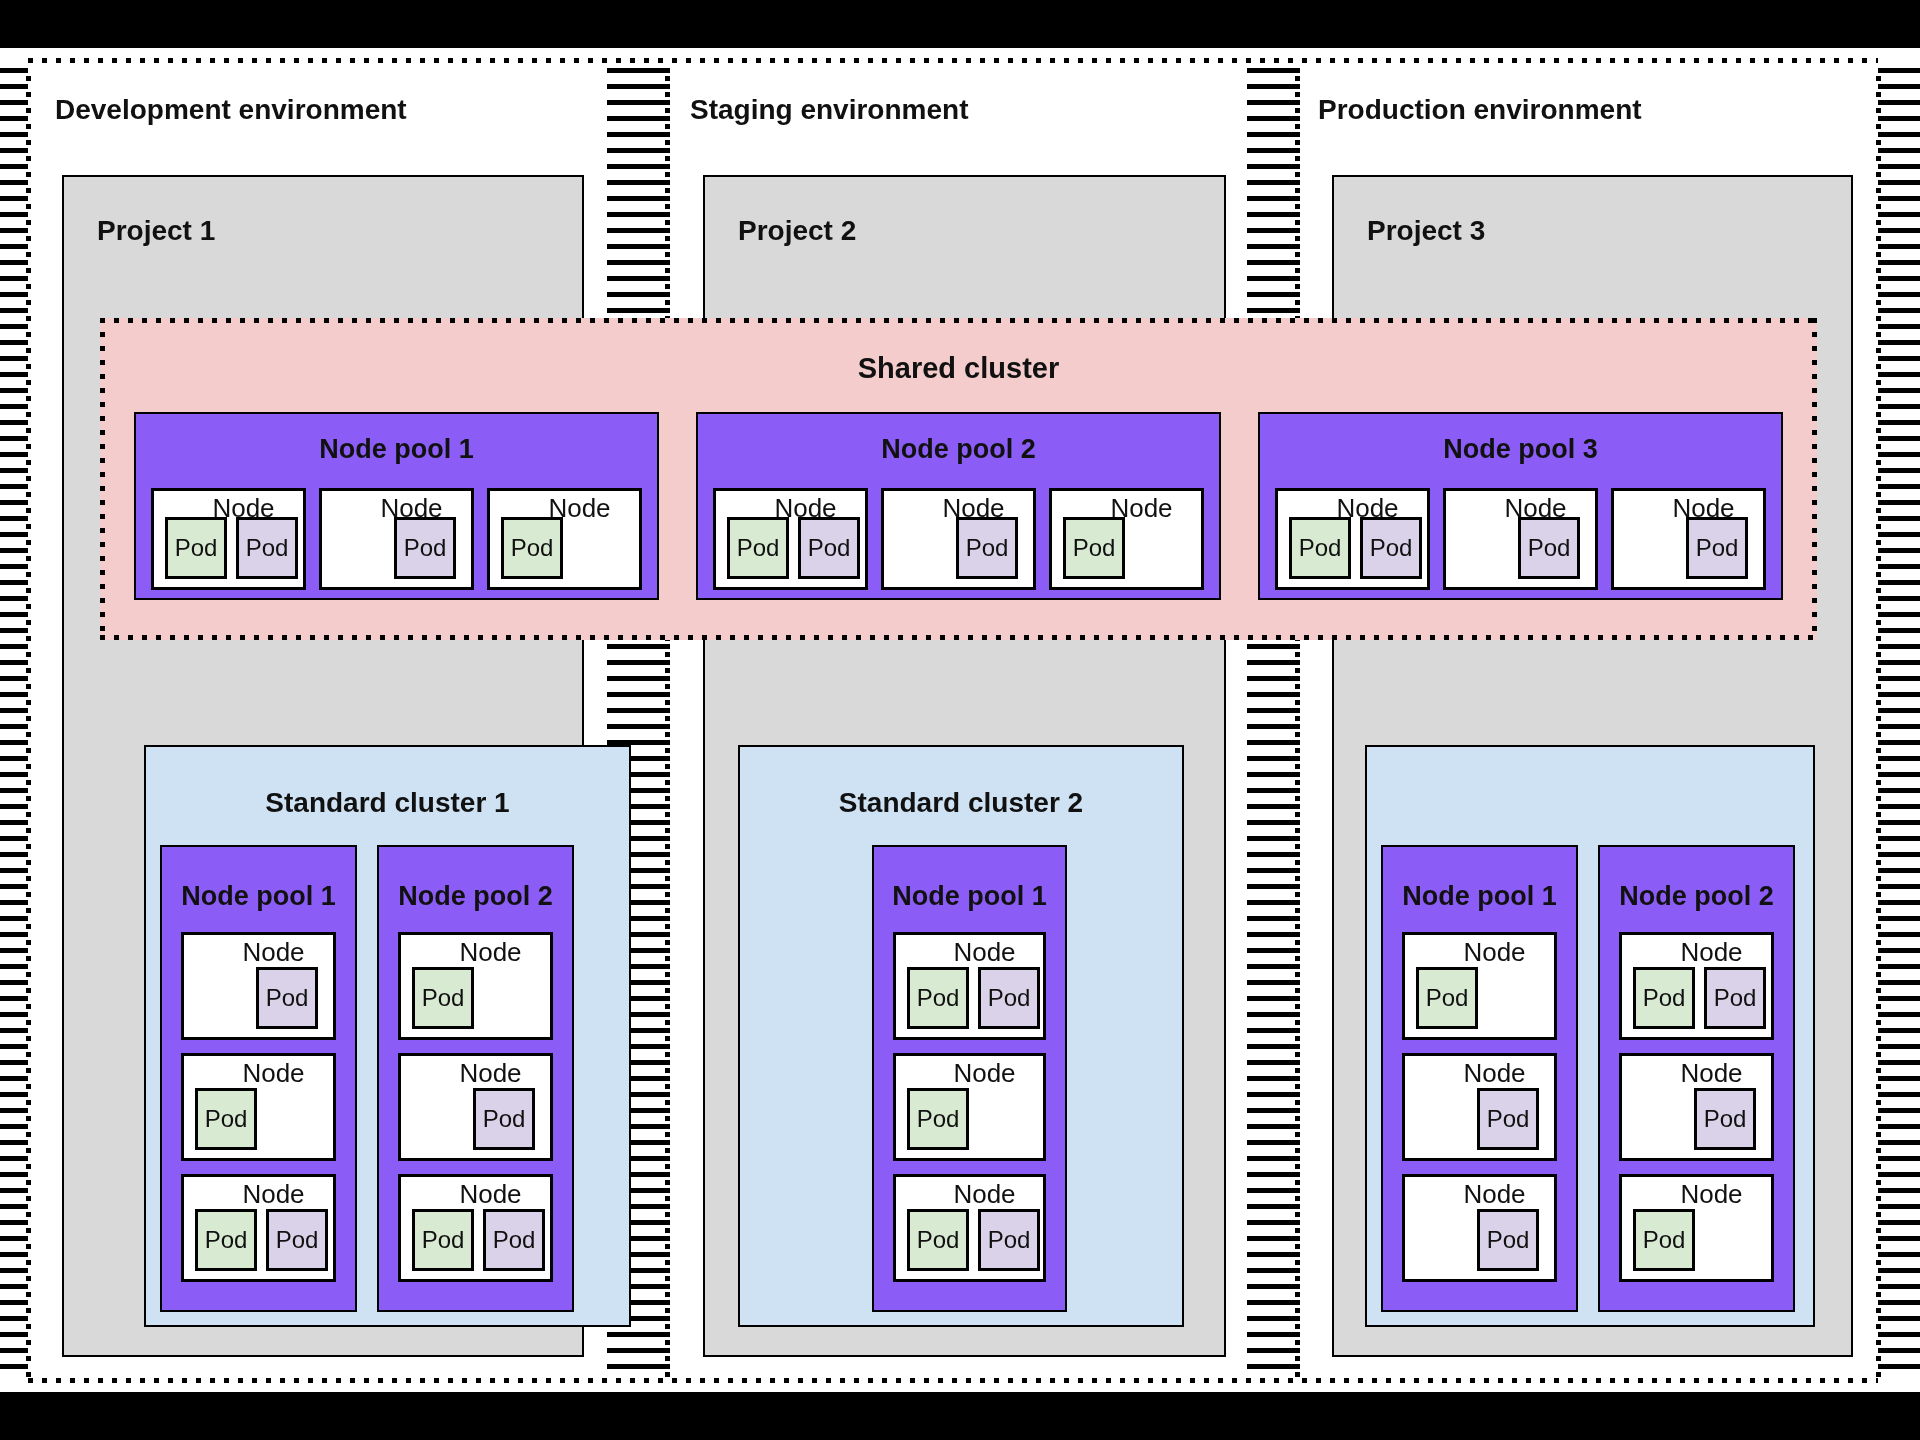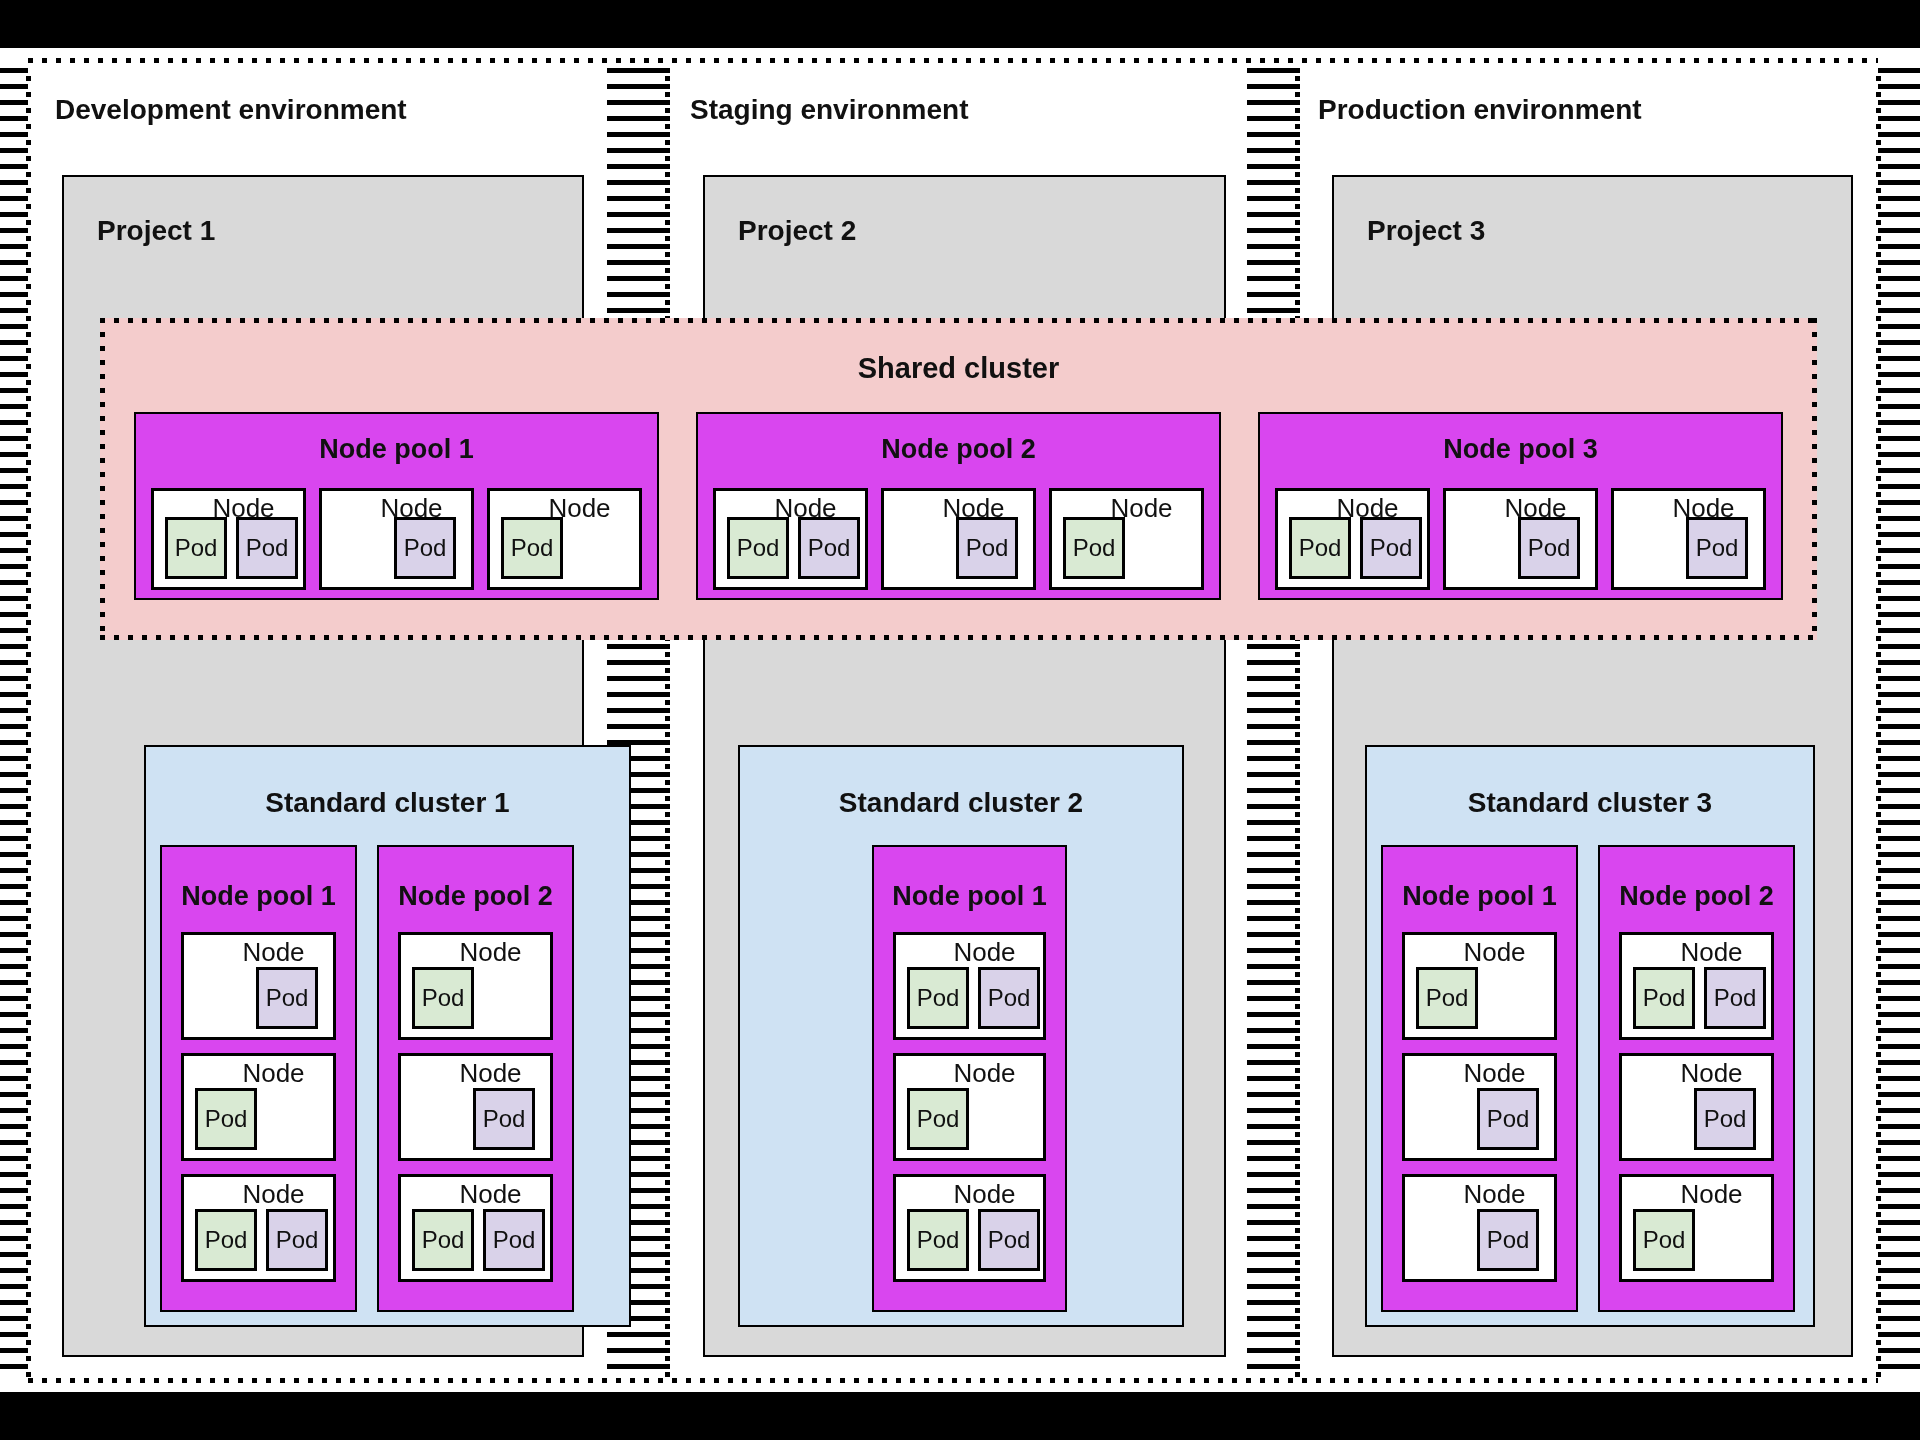--- a/index.html
+++ b/index.html
@@ -41,21 +41,21 @@
   #project-1{left:703px;width:523px;}
   #project-2{left:1332px;width:521px;}
   .project-label{position:absolute;left:33px;top:38px;font-size:28px;font-weight:bold;}
 
   .cluster{position:absolute;top:568px;height:582px;background:#cfe2f3;border:2px solid #000;box-sizing:border-box;}
   #cluster-0{left:33px;width:487px;margin-left:47px;}
   #cluster-1{left:33px;width:446px;}
   #cluster-2{left:31px;width:450px;}
   .cluster-title{position:absolute;top:40px;left:0;right:0;text-align:center;font-size:28px;font-weight:bold;}
 
-  .pool{position:absolute;background:#d946ef;border:2px solid #000;box-sizing:border-box;}
+  .pool{position:absolute;background:#8b5cf6;border:2px solid #000;box-sizing:border-box;}
   .cluster .pool{top:98px;height:467px;width:197px;}
   .cluster .pool.p0{left:14px;}
   .cluster .pool.p1{left:231px;}
   #cluster-1 .pool.p0{left:132px;width:195px;}
   .pool-title{position:absolute;top:34px;left:0;right:0;text-align:center;font-size:27px;font-weight:bold;white-space:nowrap;}
   .cluster .nodes{position:absolute;left:19px;right:19px;top:85px;display:flex;flex-direction:column;gap:13px;}
   .cluster .node{height:108px;}
 
   
   .shared{position:absolute;left:100px;top:318px;width:1717px;height:322px;background:#f4cccc;z-index:3;}
@@ -191,21 +191,20 @@
               </div>
             </div>
           </div>
       </div>
     </div>
   </div>
 
   <div id="project-2" class="project">
     <div class="project-label">Project 3</div>
     <div id="cluster-2" class="cluster">
-      <div class="cluster-title">Standard cluster 3</div>
       <div class="pool p0">
         <div class="pool-title">Node pool 1</div>
         <div class="nodes">
             <div class="node">
               <div class="node-label">Node</div>
               <div class="pods align-left">
                 <div class="pod pod-green">Pod</div>
               </div>
             </div>
             <div class="node">

